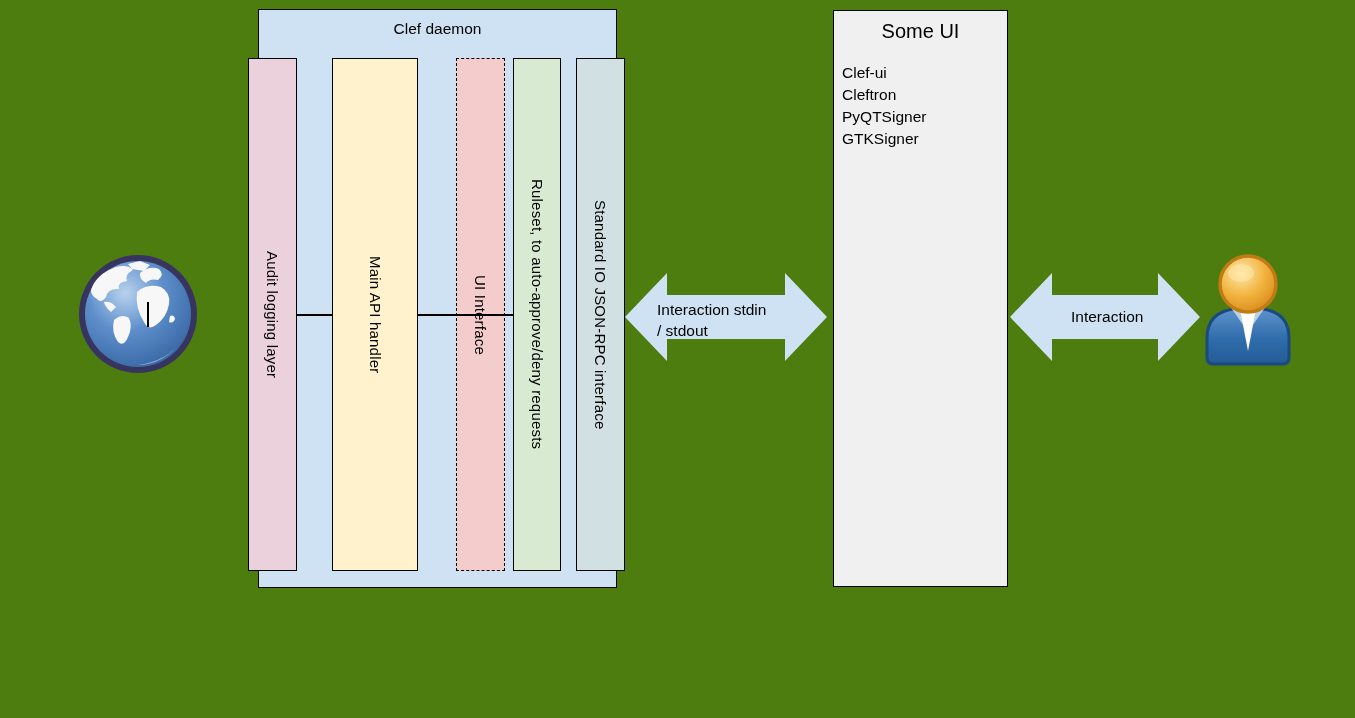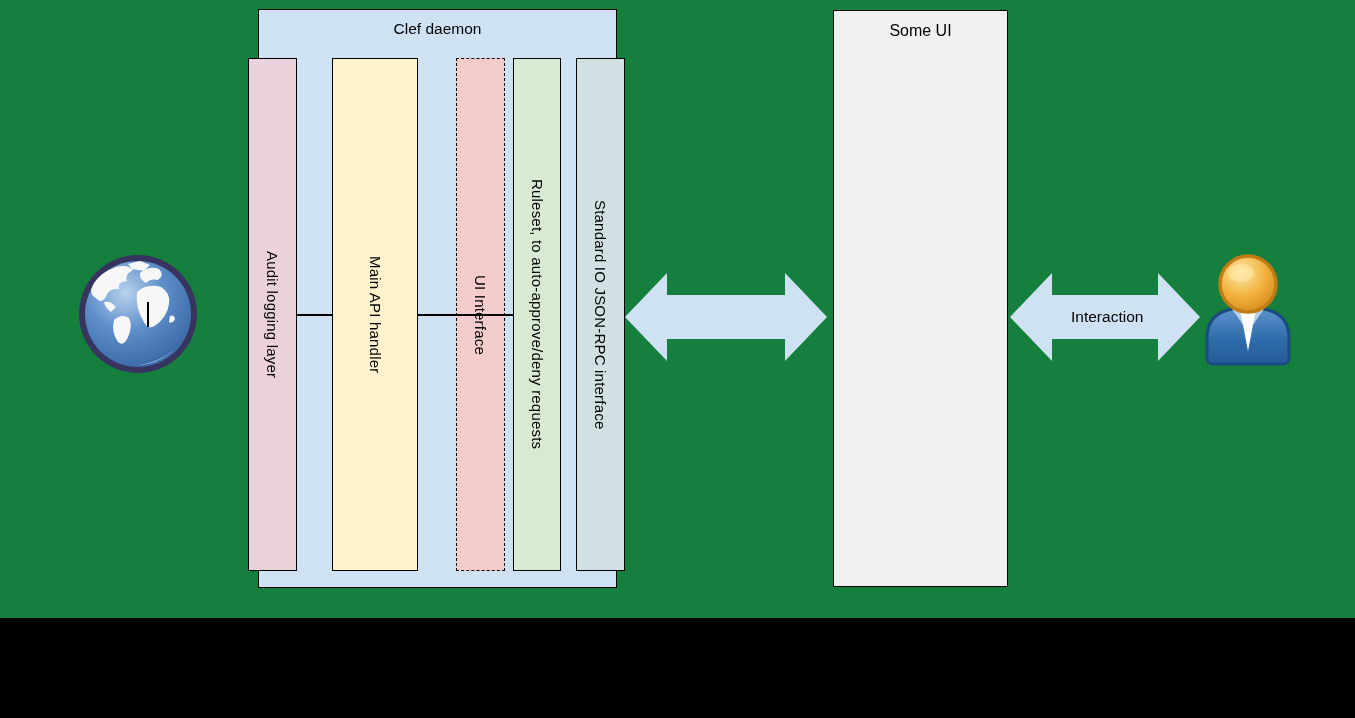--- a/index.html
+++ b/index.html
@@ -1,19 +1,19 @@
 <!DOCTYPE html>
 <html><head>
 <meta charset="utf-8">
 <style>
   html, body { margin: 0; padding: 0; background: #000; }
   #canvas {
     position: relative;
-    width: 1355px; height: 618px;
-    background: #15803d;
+    width: 1355px; height: 718px;
+    background: #4d7c0f;
     font-family: "Liberation Sans", sans-serif;
     color: #000;
     overflow: hidden;
   }
   .abs { position: absolute; }
 
   
   .daemon-box {
     left: 258px; top: 9px; width: 359px; height: 579px;
     background: #cfe2f3; border: 1.5px solid #000; box-sizing: border-box;
@@ -46,21 +46,21 @@
   .hline-2 { left: 418px; width: 95px; }
   .vtick  { left: 147px; top: 302px; width: 2px; height: 25px; background: #000; z-index: 4; }
 
   
   .someui-box {
     left: 833px; top: 10px; width: 175px; height: 577px;
     background: #f0f0f0; border: 1.5px solid #000; box-sizing: border-box;
   }
   .someui-title {
     left: 833px; top: 21px; width: 175px;
-    text-align: center; font-size: 16px; line-height: 20px;
+    text-align: center; font-size: 20px; line-height: 20px;
   }
   .someui-list {
     left: 842px; top: 62px; width: 160px;
     font-size: 15.5px; line-height: 22px;
   }
   .someui-list div { white-space: nowrap; }
 
   
   .arrow-fill { fill: #cfe2f3; }
   .arrow1-svg { left: 625px; top: 273px; }
@@ -129,23 +129,33 @@
 
       <path d="M59 38 Q69 29 83 33 Q93 39 91 50 Q89 63 78 71 Q70 77 66 68 Q57 54 59 38 Z" fill="#f7f7f7"></path>
 
       <path d="M92 62 Q96 60 97 65 Q95 70 91 68 Z" fill="#f7f7f7"></path>
     </svg>
   </div>
 
   <svg class="abs arrow1-svg" width="202" height="88" viewBox="0 0 202 88">
     <polygon class="arrow-fill" points="0,44 42,0 42,22 160,22 160,0 202,44 160,88 160,66 42,66 42,88"></polygon>
   </svg>
+  <div class="abs arrow1-text">
+    <div>Interaction stdin</div>
+    <div>/ stdout</div>
+  </div>
 
   <div class="abs someui-box"></div>
   <div class="abs someui-title">Some UI</div>
+  <div class="abs someui-list">
+    <div>Clef-ui</div>
+    <div>Cleftron</div>
+    <div>PyQTSigner</div>
+    <div>GTKSigner</div>
+  </div>
 
   <svg class="abs arrow2-svg" width="190" height="88" viewBox="0 0 190 88">
     <polygon class="arrow-fill" points="0,44 42,0 42,22 148,22 148,0 190,44 148,88 148,66 42,66 42,88"></polygon>
   </svg>
   <div class="abs arrow2-text">Interaction</div>
 
   <div class="abs person-wrap">
     <svg width="90" height="112" viewBox="0 0 90 112">
       <defs>
         <linearGradient id="gBody" x1="0" y1="0" x2="0" y2="1">

